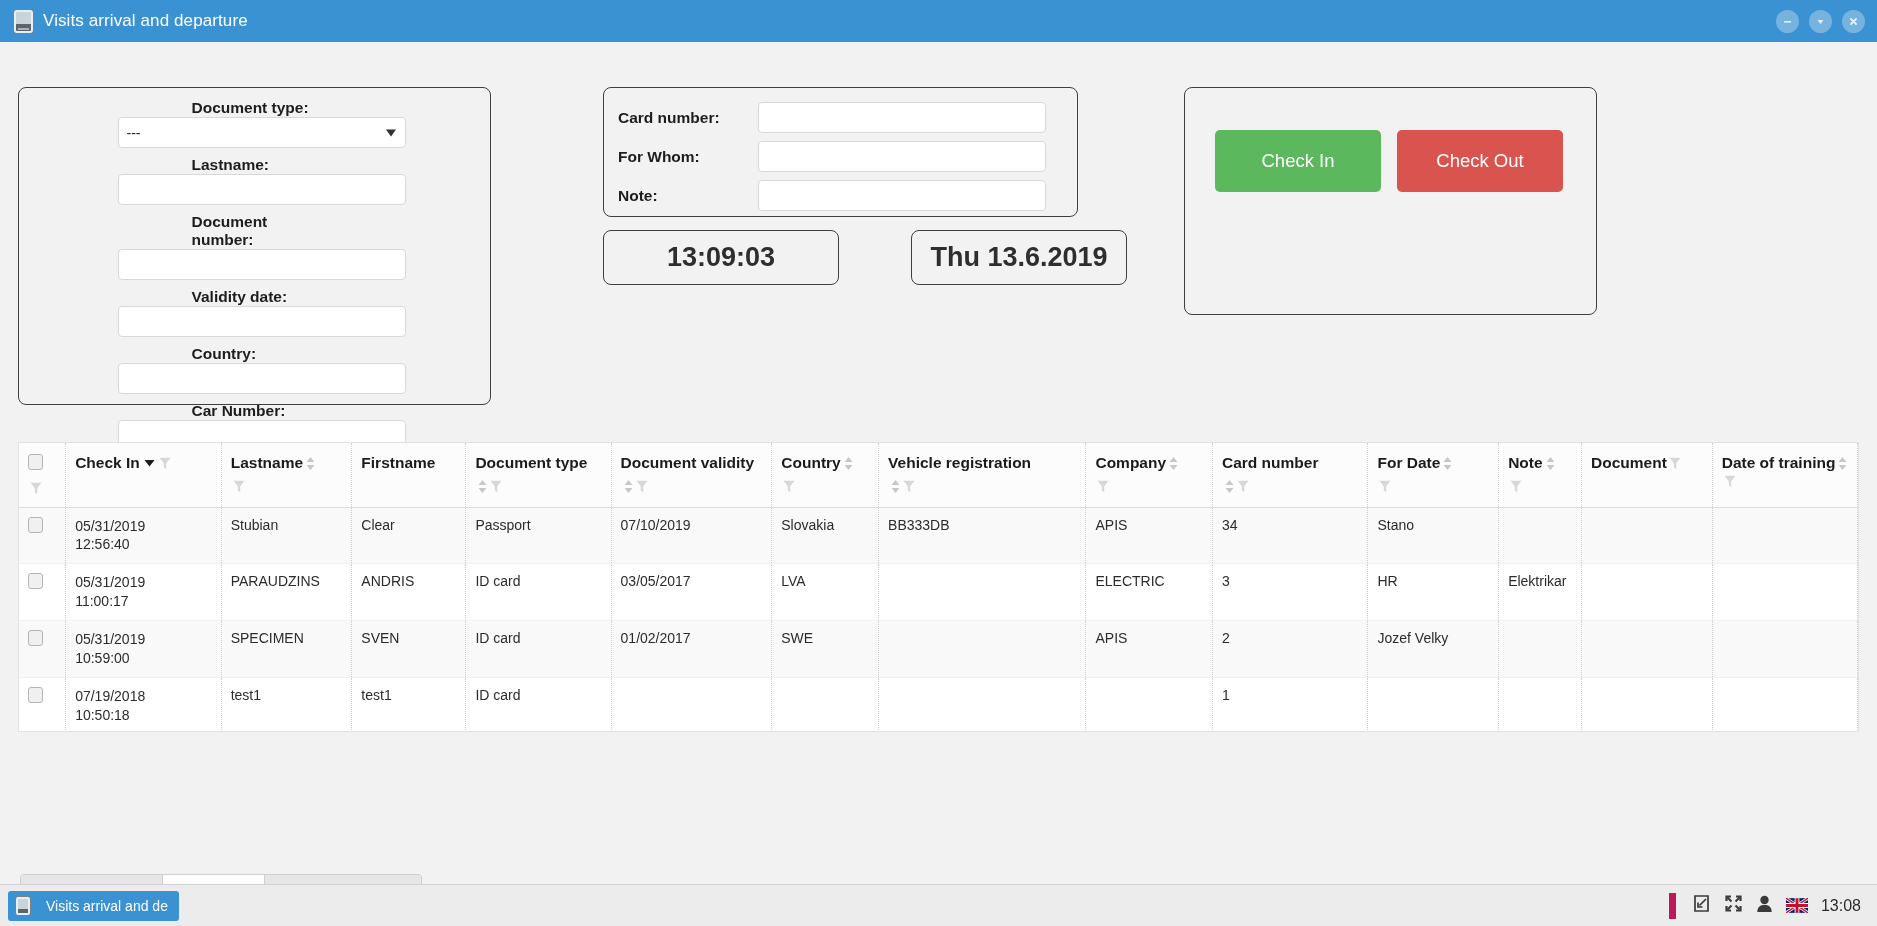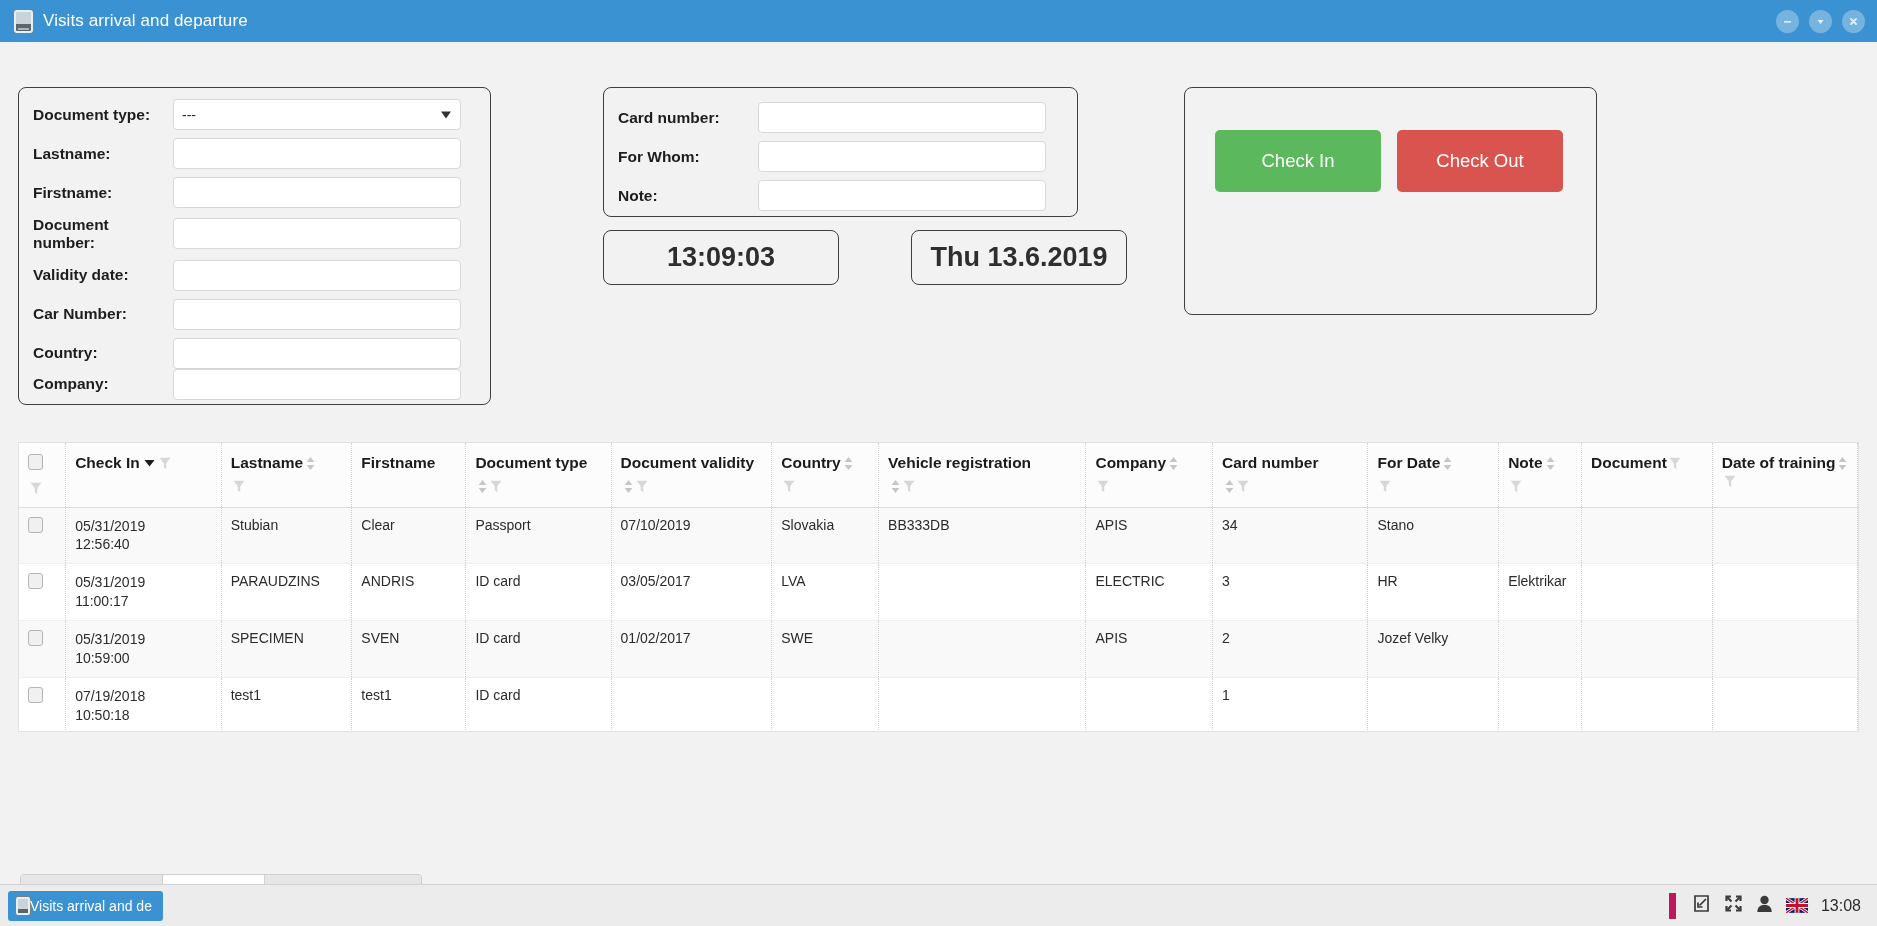--- a/index.html
+++ b/index.html
@@ -111,21 +111,21 @@
   .fselect .caret {
     position: absolute; right: 9px; top: 50%;
     transform: translateY(-50%);
     width: 0; height: 0;
     border-left: 5px solid transparent;
     border-right: 5px solid transparent;
     border-top: 7px solid #333;
   }
 
   
-  #panel-personal .frow { padding-left: 14px; }
+  #panel-personal .frow { padding-left: 14px; flex-direction: column; }
   #panel-personal .flabel { width: 140px; }
   #panel-personal .finput, #panel-personal .fselect { width: 288px; }
 
   
   #panel-visit .frow { padding-left: 14px; }
   #panel-visit .flabel { width: 140px; }
   #panel-visit .finput { width: 288px; }
 
   
   .clockbox {
@@ -257,21 +257,21 @@
     border-top: 1px solid #d2d2d2;
     display: flex; align-items: center;
   }
   .task-btn {
     margin-left: 8px;
     height: 30px;
     background: #3b92d2;
     border-radius: 3px;
     display: flex; align-items: center;
     padding: 0 11px 0 8px;
-    gap: 0;
+    gap: 16px;
     cursor: pointer;
   }
   .task-btn .tb-icon2 {
     width: 14px; height: 18px;
     border: 2px solid #e9eef2;
     border-radius: 2px;
     background: linear-gradient(#c9d3da 0%, #c9d3da 68%, #5d646a 68%, #5d646a 100%);
     box-shadow: 0 0 0 1px #7a8288;
   }
   .task-btn span { color: #ffffff; font-size: 14px; }
@@ -319,37 +319,33 @@
       <div class="fselect">
         <span>---</span>
         <span class="caret"></span>
       </div>
     </div>
     <div class="frow" style="margin-top:8px;">
       <div class="flabel">Lastname:</div>
       <input class="finput" value="" style="">
     </div>
     <div class="frow" style="margin-top:8px;">
-      <div class="flabel">Firstname:</div>
-      <input class="finput" value="" style="">
-    </div>
-    <div class="frow" style="margin-top:8px;">
       <div class="flabel" style="line-height:1.15;">Document number:</div>
       <input class="finput" value="" style="">
     </div>
     <div class="frow" style="margin-top:8px;">
       <div class="flabel">Validity date:</div>
       <input class="finput" value="" style="">
     </div>
     <div class="frow" style="margin-top:8px;">
+      <div class="flabel">Country:</div>
+      <input class="finput" value="" style="">
+    </div>
+    <div class="frow" style="margin-top:8px;">
       <div class="flabel">Car Number:</div>
-      <input class="finput" value="" style="">
-    </div>
-    <div class="frow" style="margin-top:8px;">
-      <div class="flabel">Country:</div>
       <input class="finput" value="" style="">
     </div>
     <div class="frow" style="">
       <div class="flabel">Company:</div>
       <input class="finput" value="" style="">
     </div>
   </div>
 
   <div class="panel" id="panel-visit">
     <div class="frow" style="margin-top:14px;">

